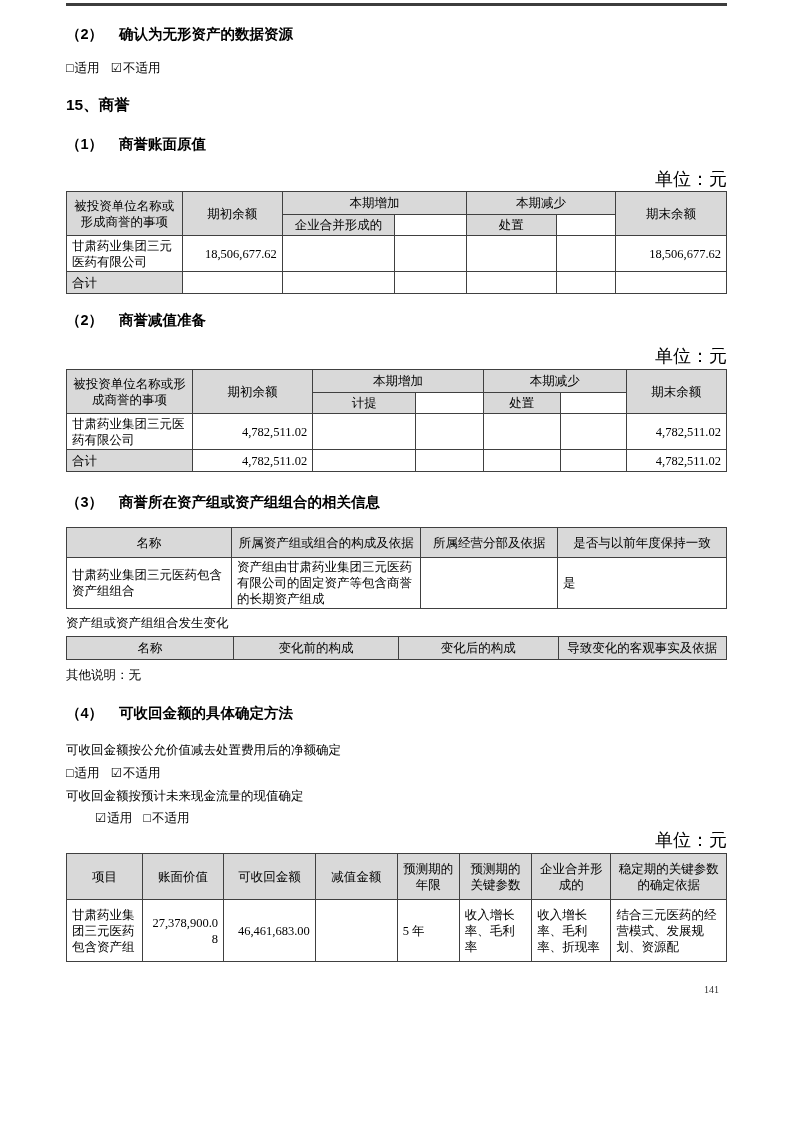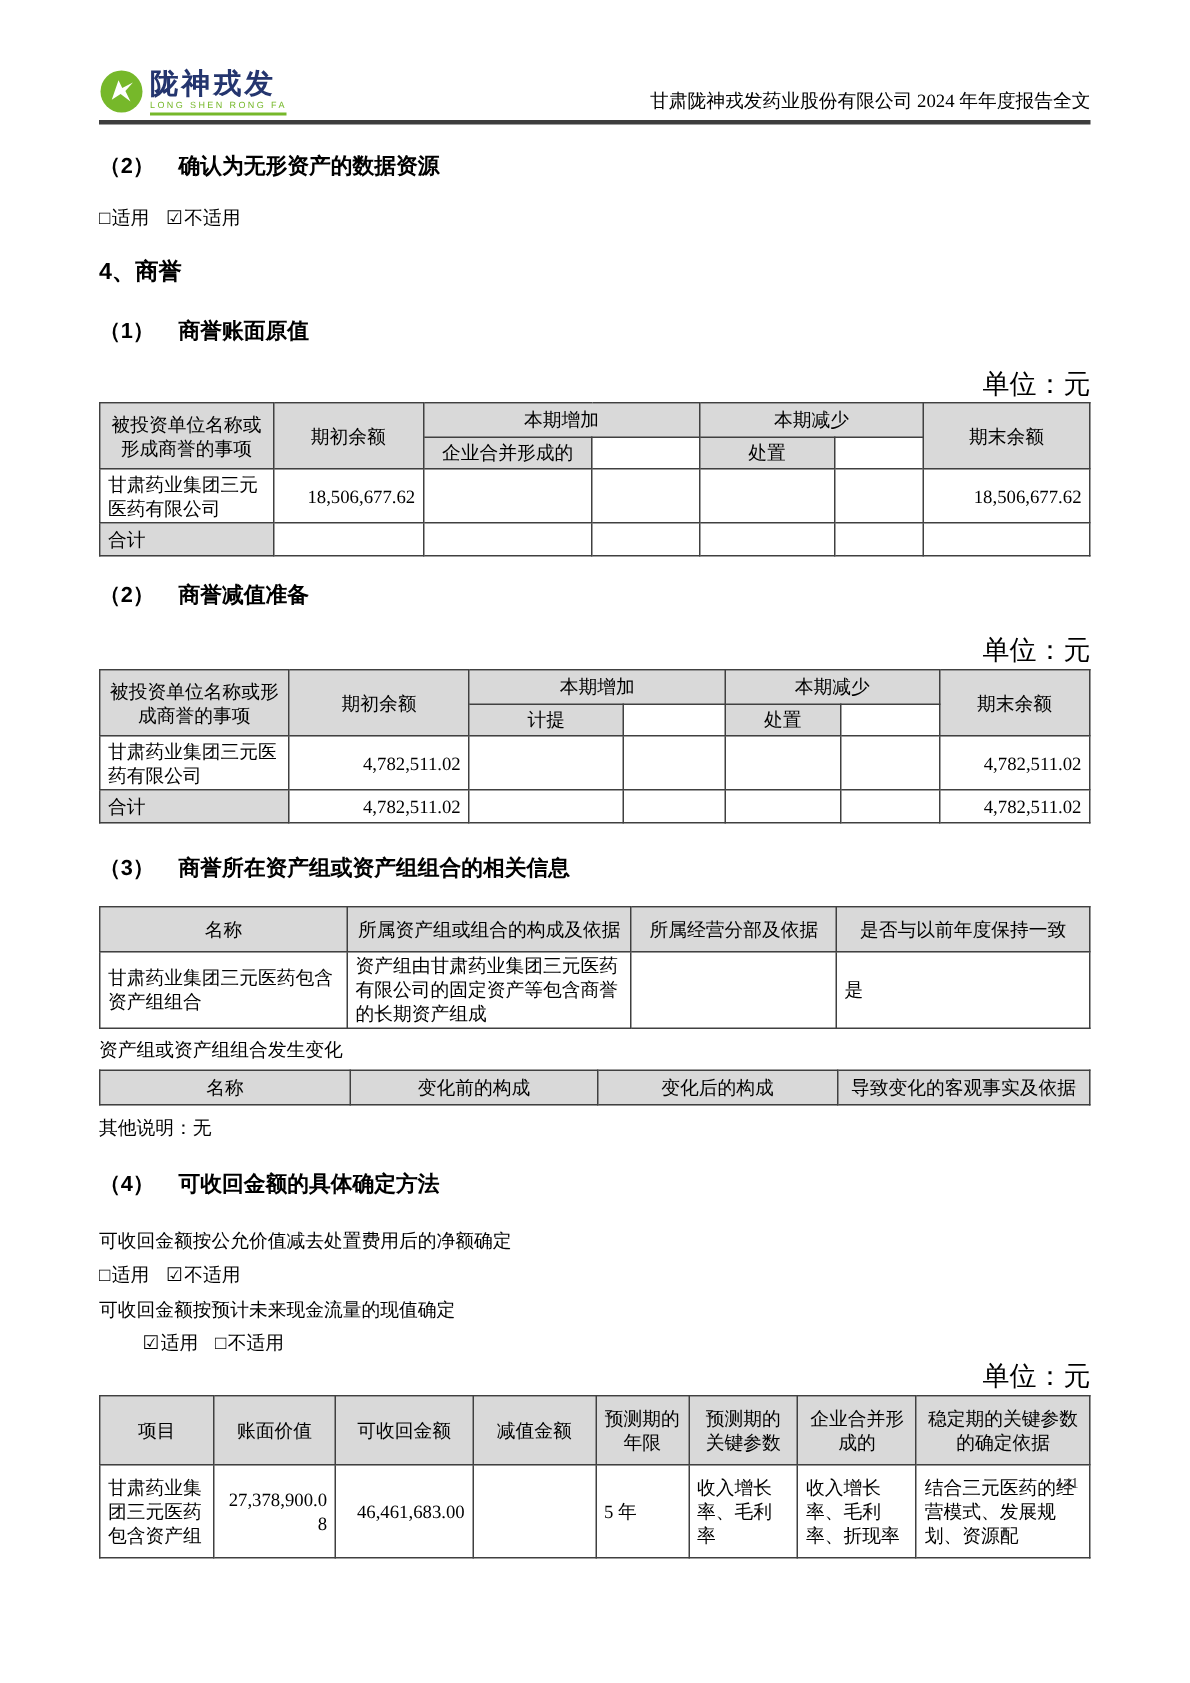--- a/index.html
+++ b/index.html
@@ -60,44 +60,31 @@
   .mt-t5   { margin-top:6px; }
 
   .pageno { position:absolute; top:984px; right:74px; font-size:10px; color:#333; }
 </style>
 </head>
 <body>
 
 <div class="page">
   <div class="content">
 
-    <div class="hdr">
-      <div class="logo">
-        <svg width="30" height="30" viewBox="0 0 30 30">
-          <circle cx="15" cy="15" r="14" fill="#76b82a"></circle>
-          <path fill="#ffffff" d="M8.5 20.5 L13 7.5 L15.5 12.6 L22.6 9 L17.6 14.6 L21 21.6 L14.4 16.6 Z"></path>
-        </svg>
-        <div class="logo-txt">
-          <div class="logo-cn">陇神戎发</div>
-          <div class="logo-en">LONG SHEN RONG FA</div>
-        </div>
-      </div>
-      <div class="hdr-title">甘肃陇神戎发药业股份有限公司 2024 年年度报告全文</div>
-    </div>
     <div class="hdr-rule"></div>
 
     <div class="h-sub mt-s2">
       <span class="no">（2）</span><span>确认为无形资产的数据资源</span>
     </div>
     <div class="cbgroup mt-cb1">
       <span class="cb"><span class="glyph">□</span><span>适用</span></span>
       <span class="cb"><span class="glyph">☑</span><span>不适用</span></span>
     </div>
 
-    <div class="h-num mt-s15">4、商誉</div>
+    <div class="h-num mt-s15">15、商誉</div>
 
     <div class="h-sub mt-sub1">
       <span class="no">（1）</span><span>商誉账面原值</span>
     </div>
     <div class="unit mt-u1">单位：元</div>
 
     <table class="mt-t1">
       <colgroup>
         <col style="width:17.5%">
           <col style="width:15.2%">

